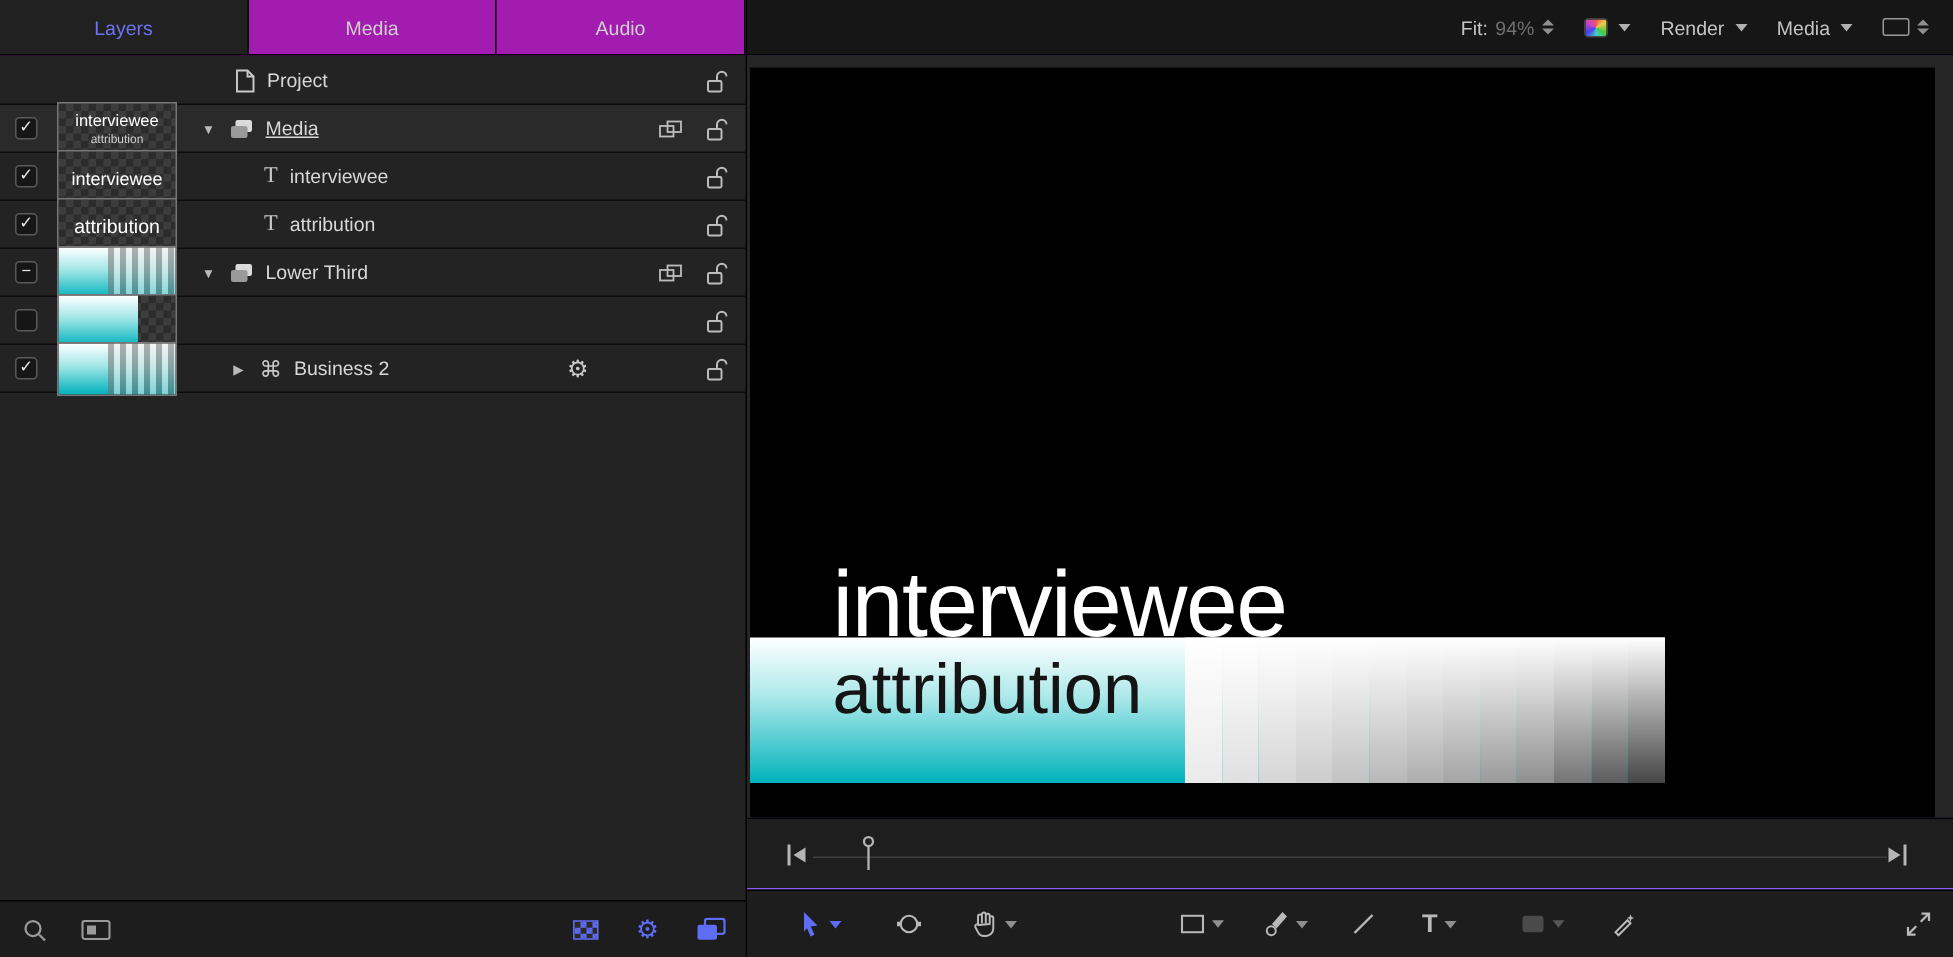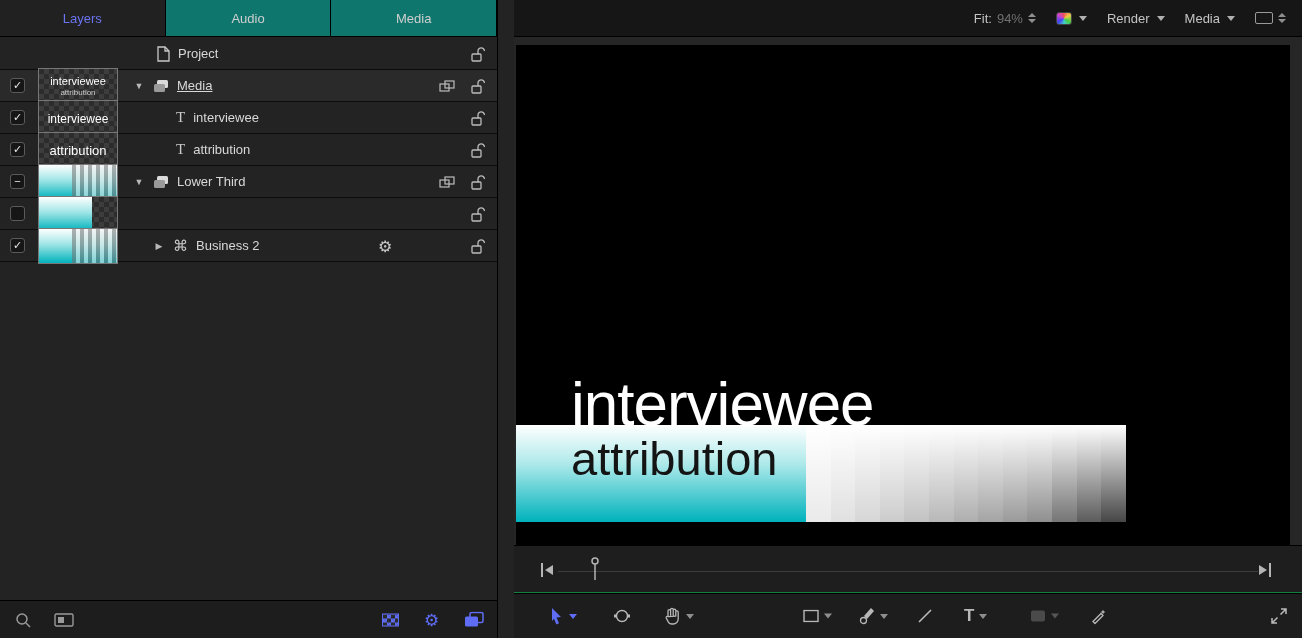--- a/index.html
+++ b/index.html
@@ -3,21 +3,21 @@
 <meta charset="utf-8">
 <style>
   * { margin:0; padding:0; box-sizing:border-box; }
   html,body { width:1302px; height:638px; background:#1e1e1e; overflow:hidden;
               font-family:"Liberation Sans", sans-serif; -webkit-font-smoothing:antialiased; }
   .app { position:relative; width:1302px; height:638px; background:#232323; }
 
   
   .left-panel { position:absolute; left:0; top:0; width:498px; height:638px;
                 background:#232323; border-right:1px solid #000; }
-  .tabbar { display:flex; height:37px; background:#0f766e; border-bottom:1px solid #000; }
+  .tabbar { display:flex; height:37px; background:#a21caf; border-bottom:1px solid #000; }
   .tab { flex:1; display:flex; align-items:center; justify-content:center;
          font-size:13px; color:#cfcfcf; border-right:1px solid #000; cursor:default; }
   .tab.active { color:#6b74f0; background:#212121; }
 
   .rows { position:absolute; top:38px; left:0; right:0; }
   .row { position:relative; height:32px; border-bottom:1px solid #0c0c0c;
          background:#232323; display:flex; align-items:center; }
   .row.selected { background:#2a2a2a; }
   .checkbox { width:15px; height:15px; margin-left:10px; border-radius:3px;
               background:#161616; border:1px solid #5a5a5a; color:#e8e8e8;
@@ -60,21 +60,21 @@
   .pf-icon { position:absolute; top:50%; transform:translateY(-50%); }
   .blue-gear { font-size:17px; color:#5f6cf5; }
   .checker-icon { width:17px; height:13px;
     background-image:
       linear-gradient(45deg,#5f6cf5 25%,transparent 25%,transparent 75%,#5f6cf5 75%),
       linear-gradient(45deg,#5f6cf5 25%,transparent 25%,transparent 75%,#5f6cf5 75%);
     background-color:#2a2a2a; background-size:8px 8px; background-position:0 0,4px 4px;
     border:1px solid #5f6cf5; }
 
   
-  .canvas-pane { position:absolute; left:514px; top:0; right:0; height:638px; background:#15803d; }
+  .canvas-pane { position:absolute; left:498px; top:0; right:0; height:638px; background:#8b5cf6; }
   .canvas-topbar { height:37px; background:#161616; border-bottom:1px solid #000;
     display:flex; align-items:center; justify-content:flex-end; gap:20px; padding-right:16px; }
   .vb-group { display:flex; align-items:center; gap:5px; font-size:13px; color:#c4c4c4; }
   .vb-dim { color:#707070; }
   .stepper { display:flex; flex-direction:column; gap:2px; }
   .tri-up { width:0; height:0; border-left:4px solid transparent; border-right:4px solid transparent;
             border-bottom:4px solid #8f8f8f; }
   .tri-dn { width:0; height:0; border-left:4px solid transparent; border-right:4px solid transparent;
             border-top:4px solid #8f8f8f; }
   .chev { width:0; height:0; border-left:4px solid transparent; border-right:4px solid transparent;
@@ -117,22 +117,22 @@
   .expand { position:absolute; right:14px; top:50%; transform:translateY(-50%); }
 </style>
 </head>
 <body>
 
 <div class="app">
 
   <div class="left-panel">
     <div class="tabbar">
       <div class="tab active">Layers</div>
+      <div class="tab">Media</div>
       <div class="tab">Audio</div>
-      <div class="tab">Media</div>
     </div>
 
     <div class="rows">
 
       <div class="row">
         <div class="checkbox none"></div>
         <div class="thumb none"></div>
         <div class="content ind-proj">
           <svg class="icon-svg" width="14" height="16" viewBox="0 0 14 16">
             <path d="M2 1 h7 l4 4 v10 h-11 z" fill="none" stroke="#c9c9c9" stroke-width="1.3"></path>

